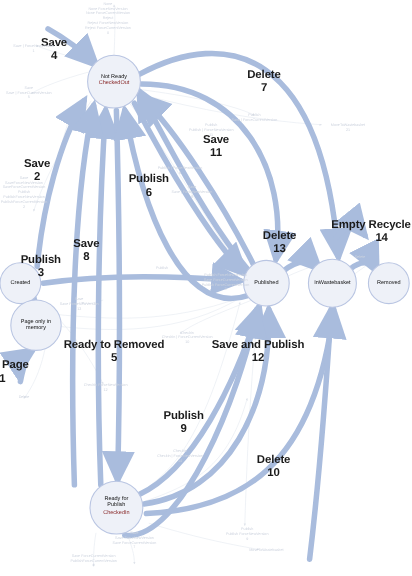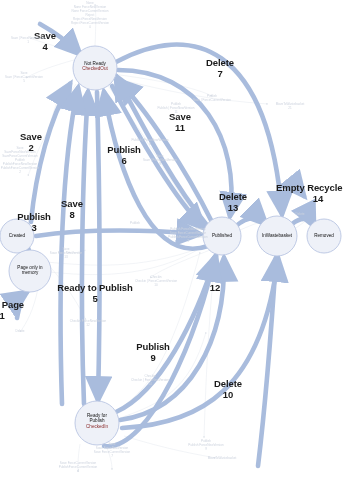--- a/index.html
+++ b/index.html
@@ -161,21 +161,21 @@
   </div>
   <div class="lbl" style="left: 34px; top: 212px; transform: translateX(-50%);">
     <span>Publish</span>
     <span class="num">3</span>
   </div>
   <div class="lbl" style="left: 45px; top: 31px; transform: translateX(-50%);">
     <span>Save</span>
     <span class="num">4</span>
   </div>
   <div class="lbl" style="left: 95px; top: 283px; transform: translateX(-50%);">
-    <span>Ready to Publish</span>
+    <span>Ready to Removed</span>
     <span class="num">5</span>
   </div>
   <div class="lbl" style="left: 124px; top: 145px; transform: translateX(-50%);">
     <span>Publish</span>
     <span class="num">6</span>
   </div>
   <div class="lbl" style="left: 220px; top: 58px; transform: translateX(-50%);">
     <span>Delete</span>
     <span class="num">7</span>
   </div>
@@ -189,20 +189,21 @@
   </div>
   <div class="lbl" style="left: 228px; top: 379px; transform: translateX(-50%);">
     <span>Delete</span>
     <span class="num">10</span>
   </div>
   <div class="lbl" style="left: 180px; top: 112px; transform: translateX(-50%);">
     <span>Save</span>
     <span class="num">11</span>
   </div>
   <div class="lbl" style="left: 215px; top: 283px; transform: translateX(-50%);">
+    <span>Save and Publish</span>
     <span class="num">12</span>
   </div>
   <div class="lbl" style="left: 233px; top: 192px; transform: translateX(-50%);">
     <span>Delete</span>
     <span class="num">13</span>
   </div>
   <div class="lbl" style="left: 318px; top: 183px; transform: translateX(-50%);">
     <span>Empty Recycle Bin</span>
     <span class="num">14</span>
   </div>

